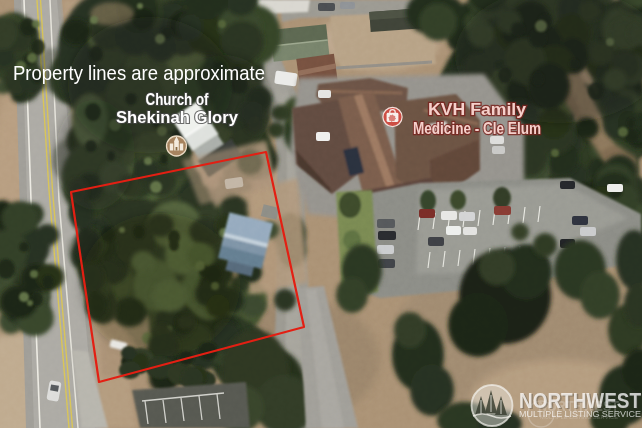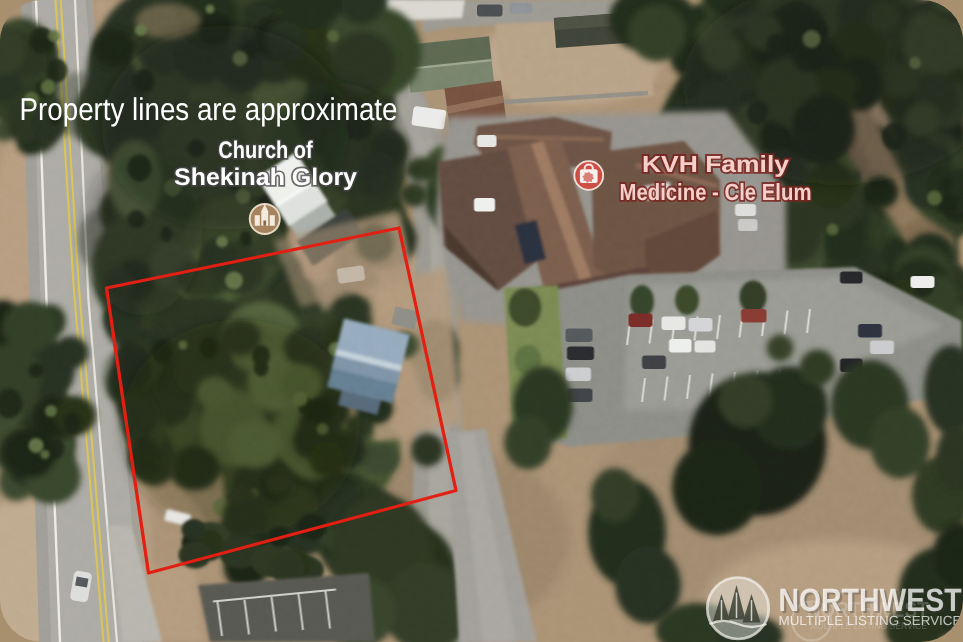--- a/index.html
+++ b/index.html
@@ -1,16 +1,16 @@
 <!DOCTYPE html>
 <html><head>
 <meta charset="utf-8">
 <style>
 html,body{margin:0;padding:0;background:#a8906f;}
-#scene{position:relative;width:642px;height:428px;overflow:hidden;font-family:"Liberation Sans",sans-serif;filter:saturate(0.93) contrast(1.01);border-radius:28px;}
+#scene{position:relative;width:642px;height:428px;overflow:hidden;font-family:"Liberation Sans",sans-serif;filter:saturate(0.93) contrast(1.01);}
 svg{display:block;}
 </style>
 </head>
 <body>
 <div id="scene">
 <svg width="642" height="428" viewBox="0 0 642 428" xmlns="http://www.w3.org/2000/svg">
 <defs>
 <filter id="b1" x="-30%" y="-30%" width="160%" height="160%">
           <feGaussianBlur stdDeviation="1"></feGaussianBlur>
         </filter>

